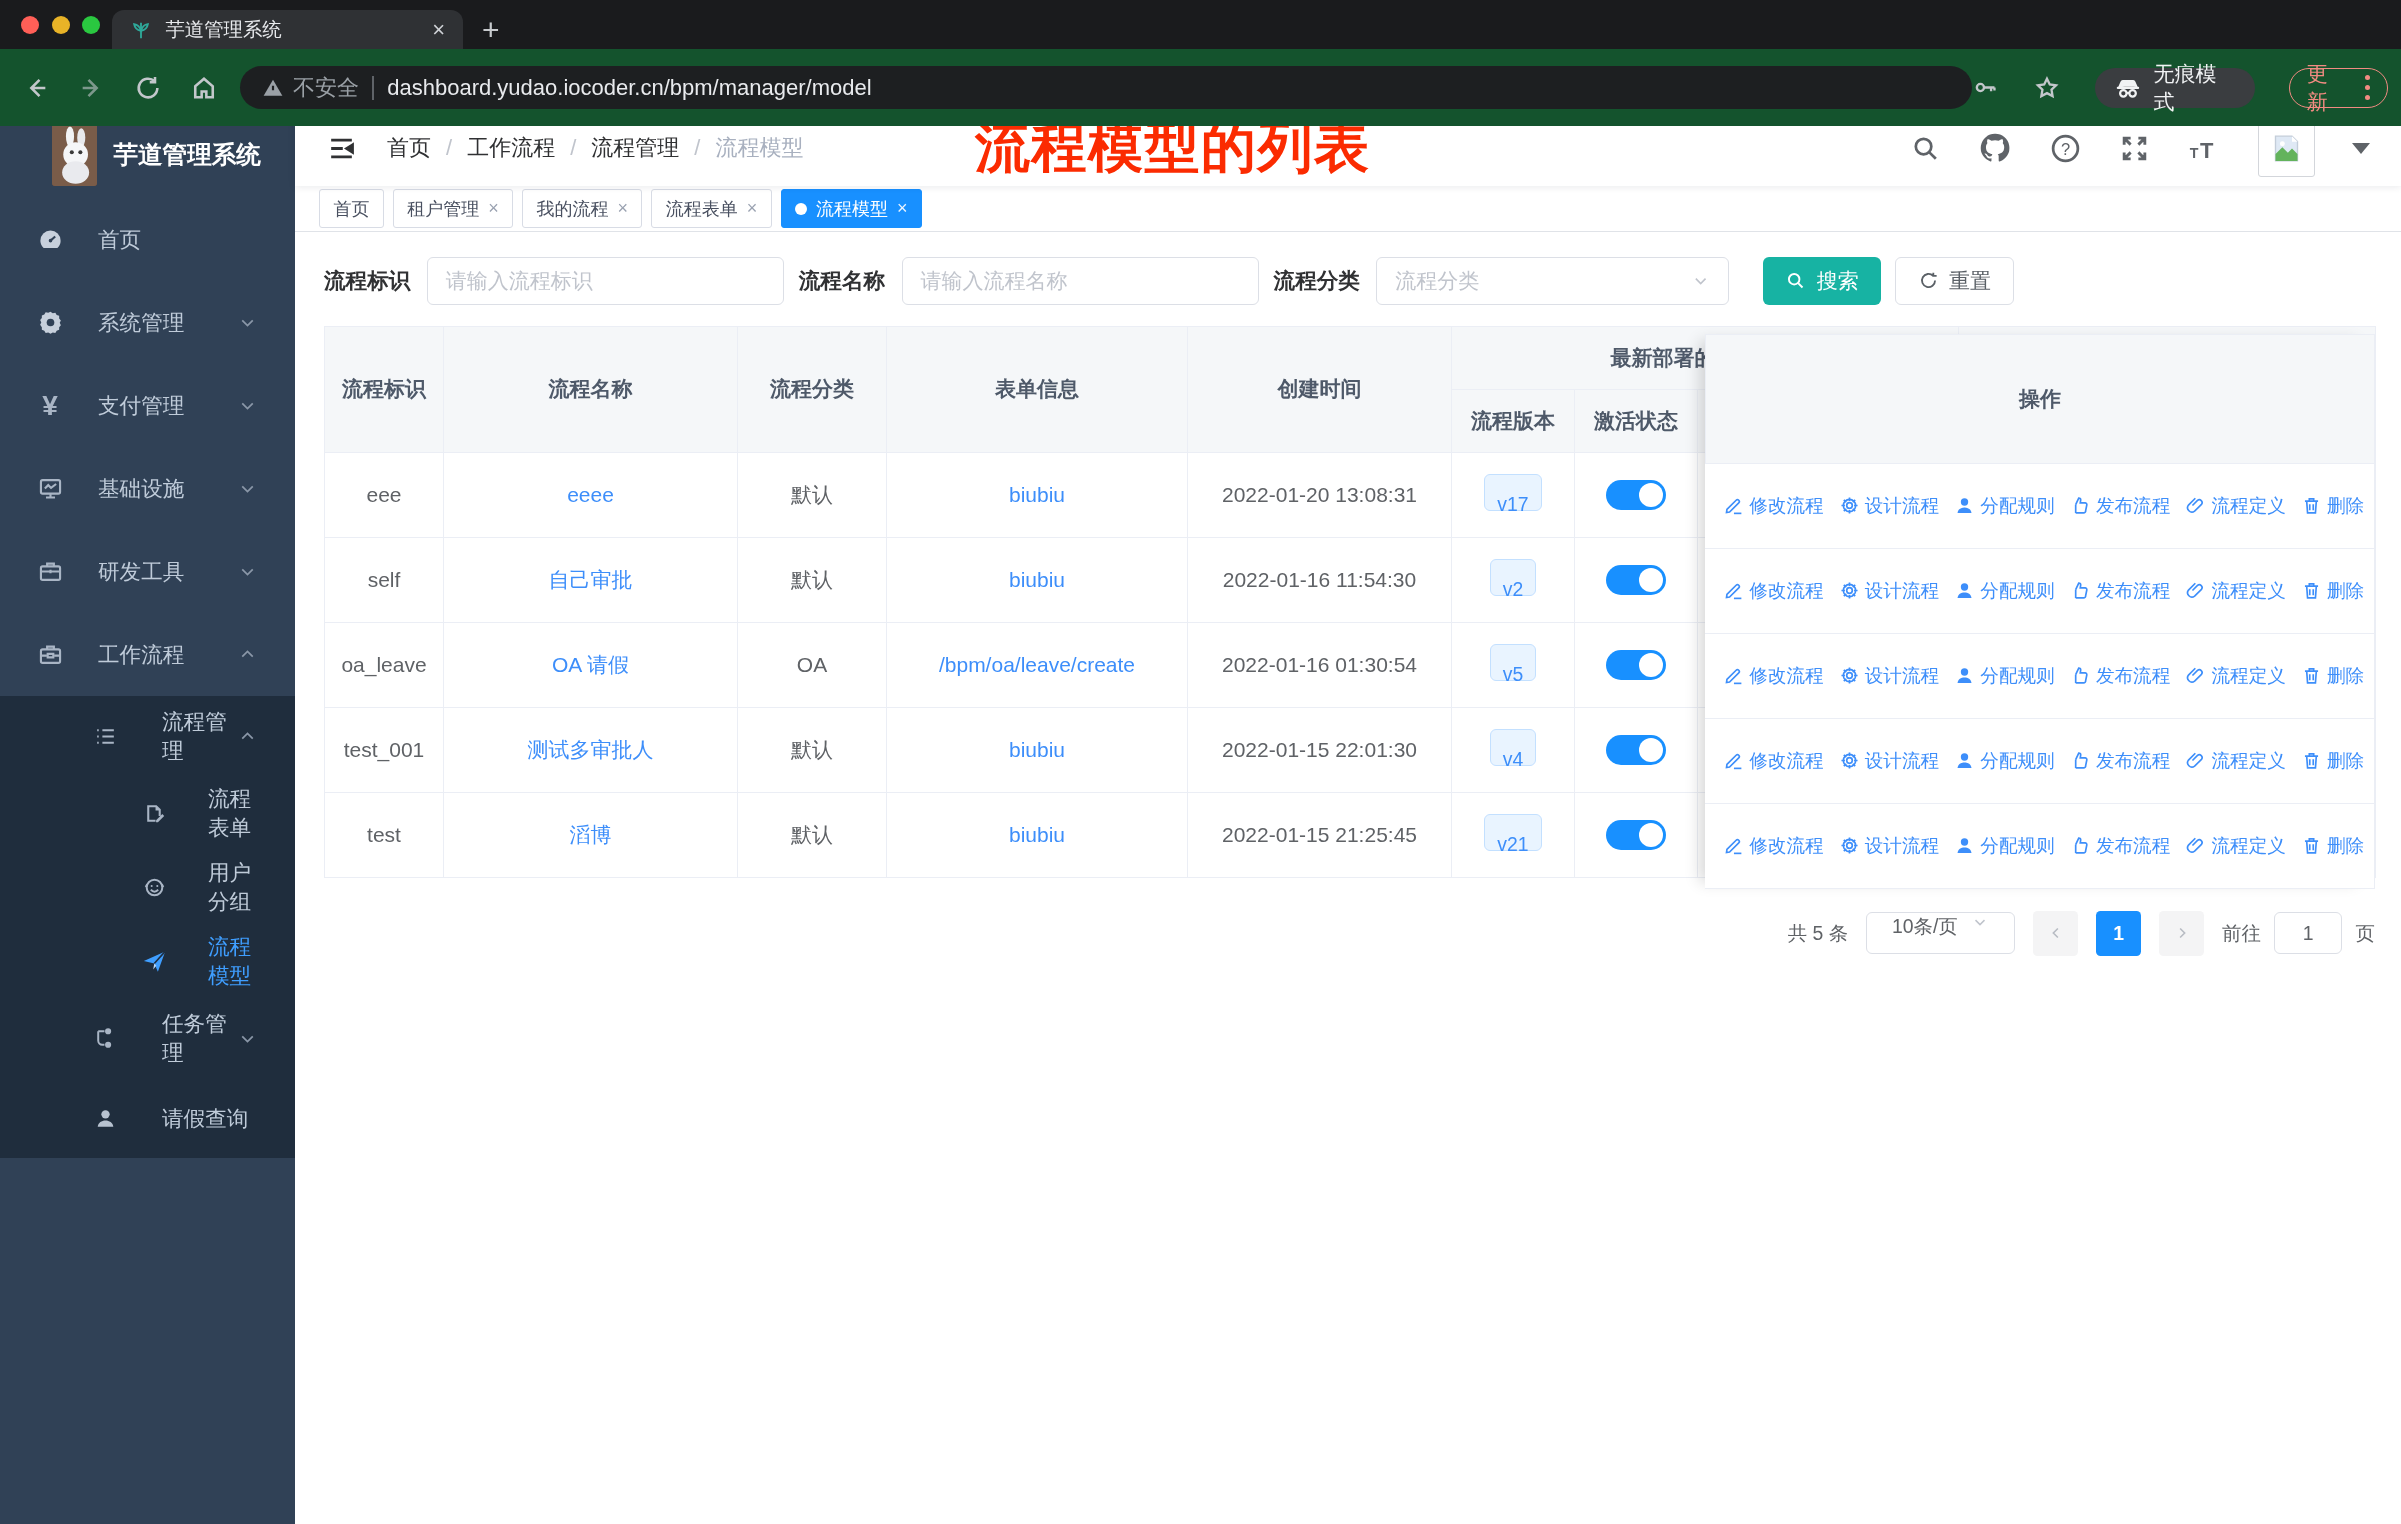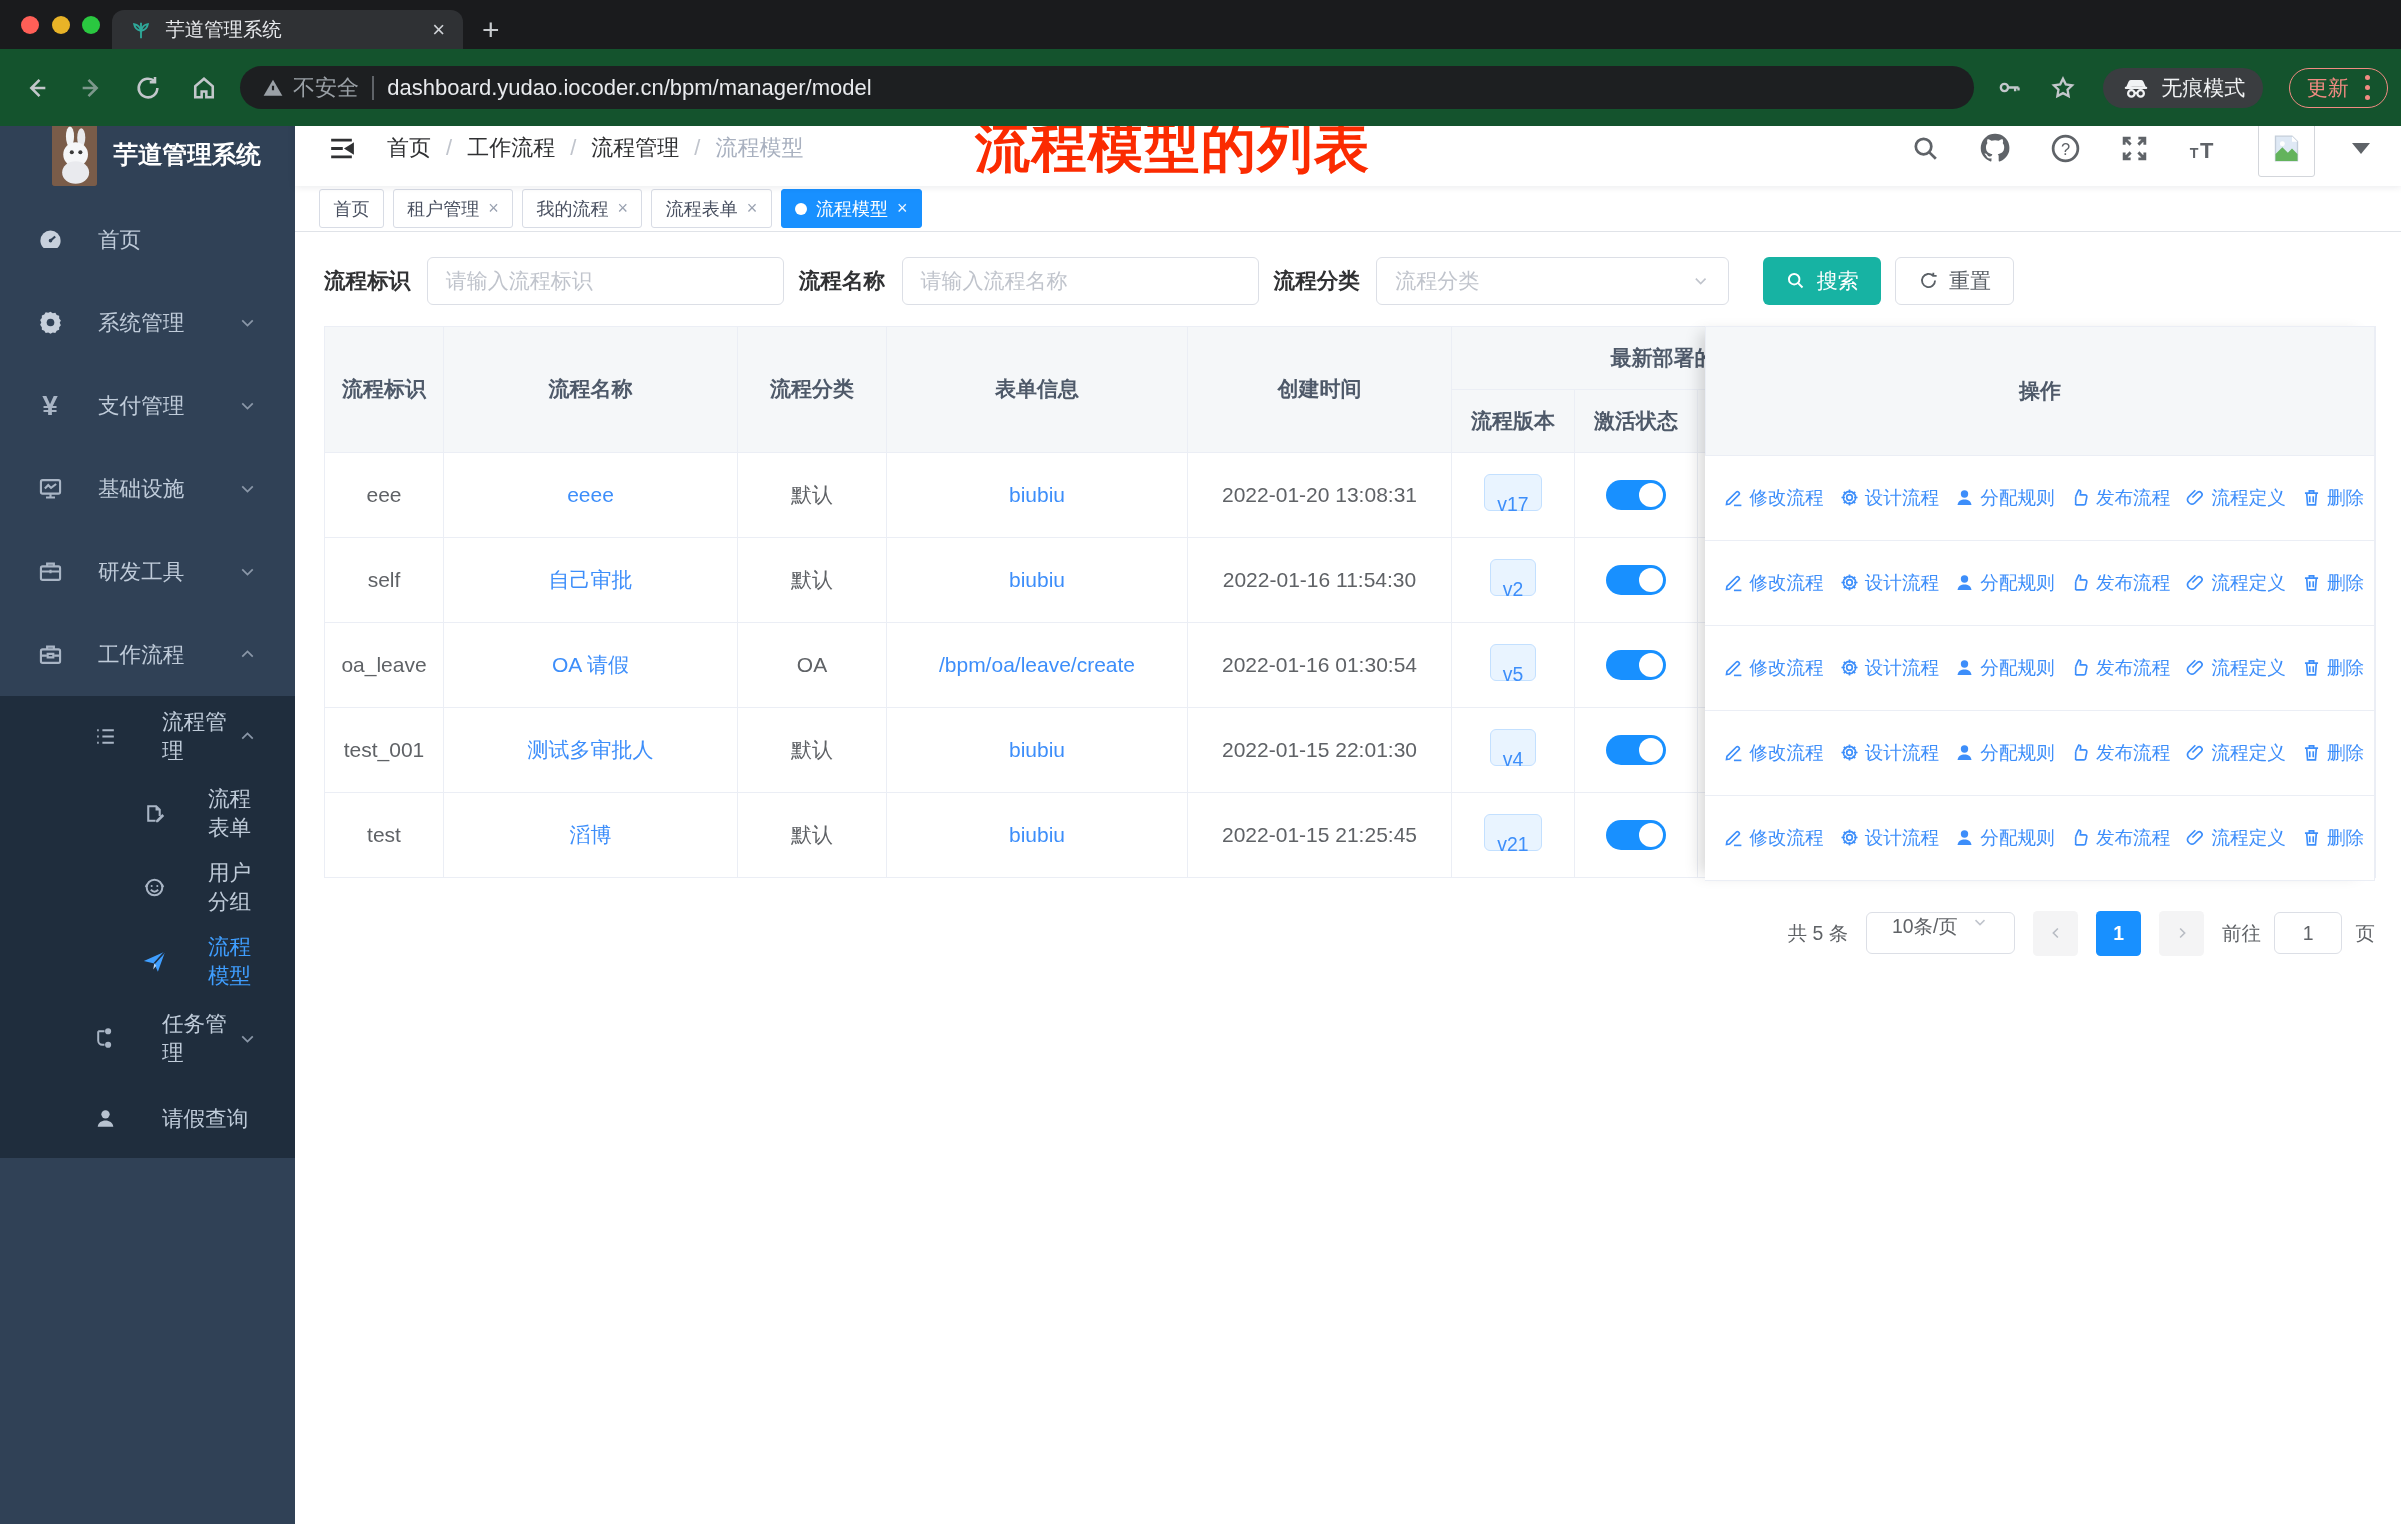--- a/index.html
+++ b/index.html
@@ -14,21 +14,21 @@
   .light{width:18px;height:18px;border-radius:50%}
   .l-red{background:#ff5f57}.l-yel{background:#e8b327}.l-grn{background:#2ac840}
   .tab{position:absolute;left:112px;top:10.4px;width:351px;height:39px;background:#2f3134;border-radius:12px 12px 0 0;display:flex;align-items:center;gap:13.4px;padding:0 18px;color:#e8eaed;font-size:19.4px}
   .tab-close{margin-left:auto;color:#cfd2d6;font-size:22px}
   .newtab{position:absolute;left:482px;top:15px;color:#c7cacd;font-size:30px;line-height:30px}
   .ctoolbar{position:absolute;top:49px;left:0;right:0;height:77px;background:#14532d;display:flex;align-items:center}
   .navicons{display:flex;align-items:center;gap:28px;padding:0 22px;color:#c3c7cb}
   .urlbar{width:1734px;height:43px;border-radius:21.6px;background:#1d1f21;display:flex;align-items:center;gap:13.4px;padding:0 22px;color:#e8eaed;font-size:22px}
   .sec{color:#9aa0a6;display:flex;align-items:center;gap:9px}
   .udiv{width:1.5px;height:24px;background:#5f6368}
-  .chrome-right{margin-left:auto;display:flex;align-items:center;gap:26px;padding-right:13.4px;color:#c3c7cb}
+  .chrome-right{margin-left:auto;display:flex;align-items:center;gap:34px;padding-right:13.4px;color:#c3c7cb}
   .incog{height:40px;border-radius:20px;background:#3a3d40;display:flex;align-items:center;gap:10.4px;padding:0 18px;color:#f1f3f4;font-size:21px}
   .update{height:40px;border-radius:20px;border:1.5px solid #f28b82;color:#f28b82;display:flex;align-items:center;gap:16.4px;padding:0 16.4px;font-size:21px}
   .vdots{display:flex;flex-direction:column;gap:4.5px}
   .vdots i{width:5.2px;height:5.2px;border-radius:50%;background:#f28b82}
 
   
   .sidebar{position:absolute;top:110px;left:0;bottom:0;width:295px;background:#304156;color:#bfcbd9;z-index:10}
   .logo-row{height:88px;display:flex;align-items:center;gap:16.4px;padding-left:52px}
   .avatar{width:45px;height:63px;border-radius:3px;overflow:hidden;background:#6e4f3a}
   .app-title{color:#fff;font-weight:700;font-size:24.6px}
@@ -84,21 +84,21 @@
   
   .table-wrap{position:relative;margin-top:21px;width:2051px}
   table{border-collapse:collapse;table-layout:fixed;width:2051px}
   th,td{border:1.5px solid #ebeef5;text-align:center;overflow:visible}
   thead th{background:#f5f7f9;color:#4e5969;font-weight:700;font-size:21px;height:63px;white-space:nowrap}
   tbody td{height:85px;font-size:21px;color:#5f6266;background:#fff;white-space:nowrap}
   .tlink{color:#3d8efa;cursor:pointer}
   .chip{display:inline-block;min-width:45px;padding:12px 12px;height:37px;line-height:34px;background:#e9f4ff;border:1.5px solid #c3e0ff;border-radius:6px;color:#3d8efa;font-size:19.4px}
   .toggle{display:inline-block;width:60px;height:30px;border-radius:15px;background:#1890ff;position:relative;vertical-align:middle;cursor:pointer}
   .toggle::after{content:"";position:absolute;right:3px;top:3px;width:24px;height:24px;border-radius:50%;background:#fff}
-  .fixed-col{position:absolute;top:0;left:1381px;width:670px;background:#fff;box-shadow:-12px 0 15px -7.4px rgba(0,0,0,.16)}
+  .fixed-col{position:absolute;top:8px;left:1381px;width:670px;background:#fff;box-shadow:-12px 0 15px -7.4px rgba(0,0,0,.16)}
   .fixed-head{height:130px;background:#f5f7f9;border:1.5px solid #ebeef5;display:grid;place-items:center;font-weight:700;font-size:21px;color:#4e5969}
   .action-row{height:85px;border-bottom:1.5px solid #ebeef5;border-right:1.5px solid #ebeef5;display:flex;align-items:center;gap:15px;padding-left:18px;background:#fff}
   .alink{display:inline-flex;align-items:center;gap:5.2px;color:#3d8efa;font-size:18.6px;cursor:pointer;white-space:nowrap}
 
   
   .pagination{margin-top:33px;width:2051px;display:flex;justify-content:flex-end;align-items:center;gap:18px;font-size:19.4px;color:#5f6266}
   .psel{width:149px;height:42px;border:1.5px solid #dcdfe6;border-radius:6px;display:flex;justify-content:center;gap:13.4px;color:#5f6266;cursor:pointer}
   .pbtn{width:45px;height:45px;background:#f4f4f5;border-radius:4.5px;display:grid;place-items:center;color:#b8bcc4;cursor:pointer}
   .pcur{width:45px;height:45px;background:#1890ff;border-radius:4.5px;display:grid;place-items:center;color:#fff;font-weight:700;cursor:pointer}
   .goto{display:flex;align-items:center;gap:13.4px}

